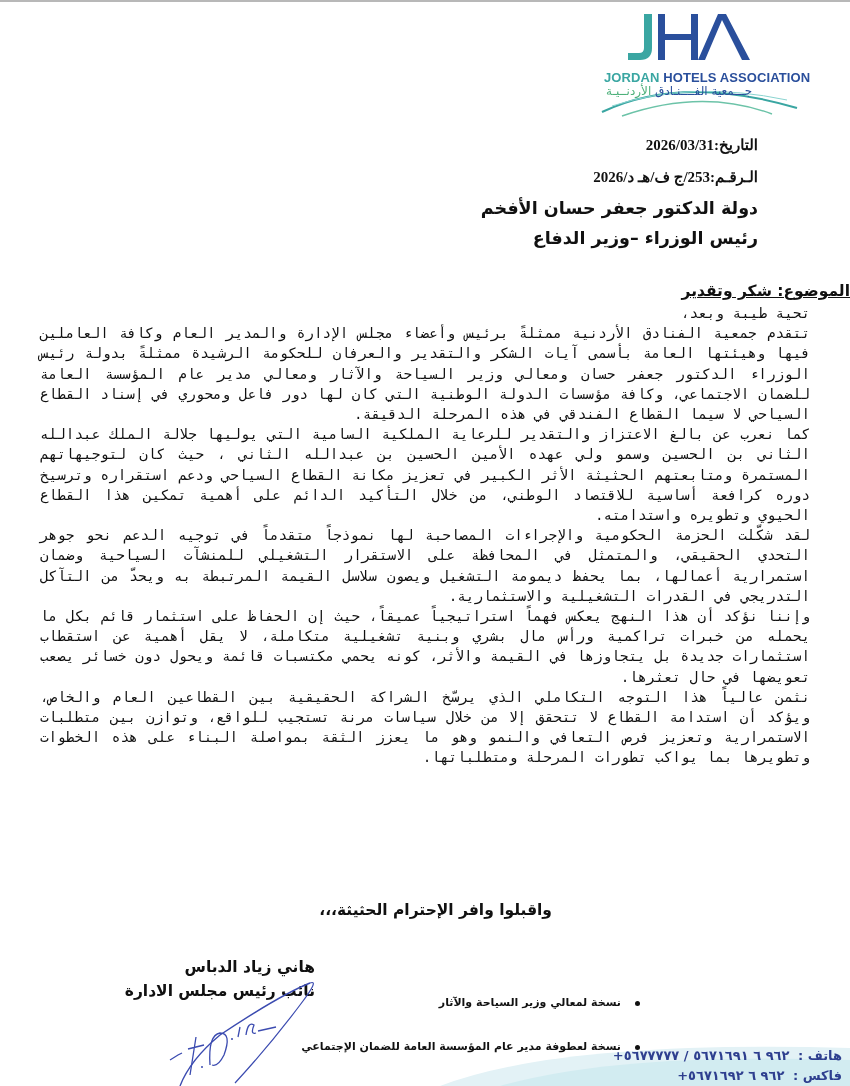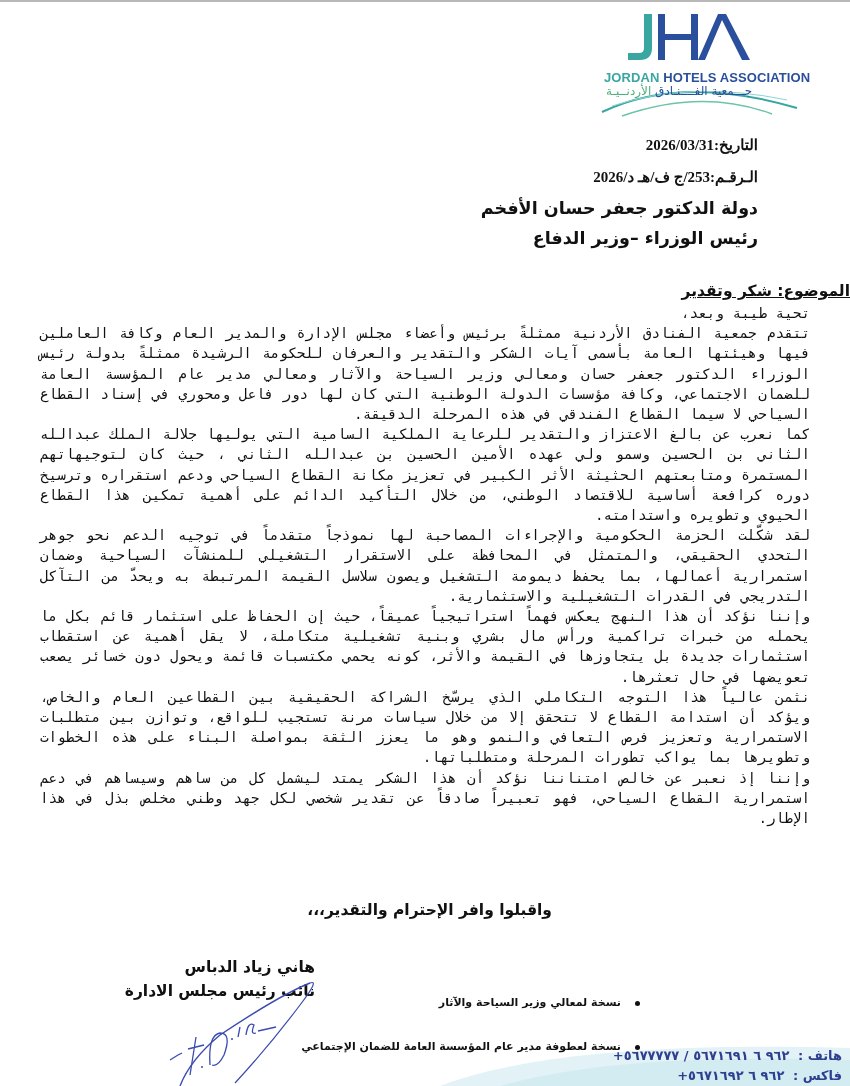--- a/index.html
+++ b/index.html
@@ -104,24 +104,23 @@
   <span>الموضوع: شكر وتقدير</span>
 </div>
 
 <div class="body">
   <p class="greeting">تحية طيبة وبعد،</p>
   <p>تتقدم جمعية الفنادق الأردنية ممثلةً برئيس وأعضاء مجلس الإدارة والمدير العام وكافة العاملين فيها وهيئتها العامة بأسمى آيات الشكر والتقدير والعرفان للحكومة الرشيدة ممثلةً بدولة رئيس الوزراء الدكتور جعفر حسان ومعالي وزير السياحة والآثار ومعالي مدير عام المؤسسة العامة للضمان الاجتماعي، وكافة مؤسسات الدولة الوطنية التي كان لها دور فاعل ومحوري في إسناد القطاع السياحي لا سيما القطاع الفندقي في هذه المرحلة الدقيقة.</p>
   <p>كما نعرب عن بالغ الاعتزاز والتقدير للرعاية الملكية السامية التي يوليها جلالة الملك عبدالله الثاني بن الحسين وسمو ولي عهده الأمين الحسين بن عبدالله الثاني ، حيث كان لتوجيهاتهم المستمرة ومتابعتهم الحثيثة الأثر الكبير في تعزيز مكانة القطاع السياحي ودعم استقراره وترسيخ دوره كرافعة أساسية للاقتصاد الوطني، من خلال التأكيد الدائم على أهمية تمكين هذا القطاع الحيوي وتطويره واستدامته.</p>
   <p>لقد شكّلت الحزمة الحكومية والإجراءات المصاحبة لها نموذجاً متقدماً في توجيه الدعم نحو جوهر التحدي الحقيقي، والمتمثل في المحافظة على الاستقرار التشغيلي للمنشآت السياحية وضمان استمرارية أعمالها، بما يحفظ ديمومة التشغيل ويصون سلاسل القيمة المرتبطة به ويحدّ من التآكل التدريجي في القدرات التشغيلية والاستثمارية.</p>
   <p>وإننا نؤكد أن هذا النهج يعكس فهماً استراتيجياً عميقاً، حيث إن الحفاظ على استثمار قائم بكل ما يحمله من خبرات تراكمية ورأس مال بشري وبنية تشغيلية متكاملة، لا يقل أهمية عن استقطاب استثمارات جديدة بل يتجاوزها في القيمة والأثر، كونه يحمي مكتسبات قائمة ويحول دون خسائر يصعب تعويضها في حال تعثرها.</p>
   <p>نثمن عالياً هذا التوجه التكاملي الذي يرسّخ الشراكة الحقيقية بين القطاعين العام والخاص، ويؤكد أن استدامة القطاع لا تتحقق إلا من خلال سياسات مرنة تستجيب للواقع، وتوازن بين متطلبات الاستمرارية وتعزيز فرص التعافي والنمو وهو ما يعزز الثقة بمواصلة البناء على هذه الخطوات وتطويرها بما يواكب تطورات المرحلة ومتطلباتها.</p>
-  <p>وإننا إذ نعبر عن خالص امتناننا نؤكد أن هذا الشكر يمتد ليشمل كل من ساهم وسيساهم في دعم استمرارية القطاع السياحي، فهو تعبيراً صادقاً عن تقدير شخصي لكل جهد وطني مخلص بذل في هذا الإطار.</p>
 </div>
 
-<div class="closing">واقبلوا وافر الإحترام والتقدير،،،</div>
+<div class="closing">واقبلوا وافر الإحترام الحثيثة،،،</div>
 
 <div class="signer name">هاني زياد الدباس</div>
 <div class="signer title">نائب رئيس مجلس الادارة</div>
 
 <svg class="signature" viewBox="0 0 170 111">
   <path d="M150 8 Q120 20 60 60 Q30 85 20 111" stroke="#3b4bb0" stroke-width="1.4" fill="none"></path>
   <path d="M150 8 Q160 4 140 30 Q110 70 75 108" stroke="#3b4bb0" stroke-width="1.2" fill="none"></path>
   <path d="M10 85 L18 80 L22 78" stroke="#3b4bb0" stroke-width="1.3" fill="none"></path>
   <path d="M30 100 L36 62 M28 74 L44 70" stroke="#3b4bb0" stroke-width="1.3" fill="none"></path>
   <path d="M50 90 Q48 60 60 58 Q72 58 64 80 Q58 92 52 90" stroke="#3b4bb0" stroke-width="1.3" fill="none"></path>

